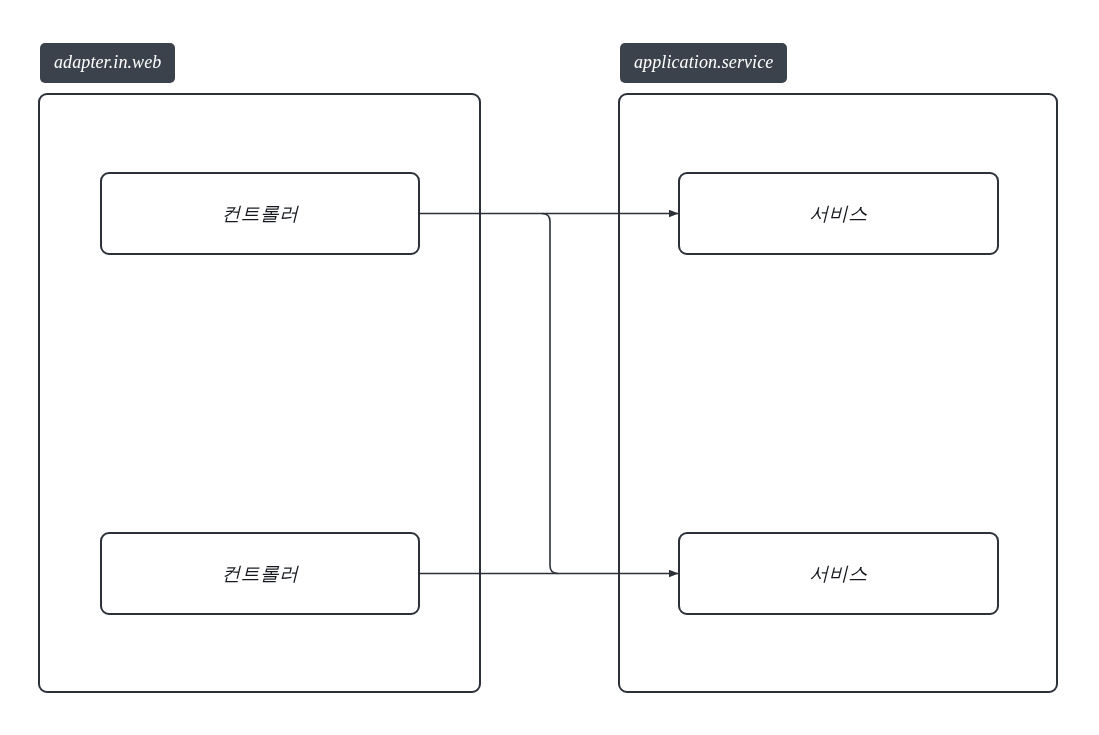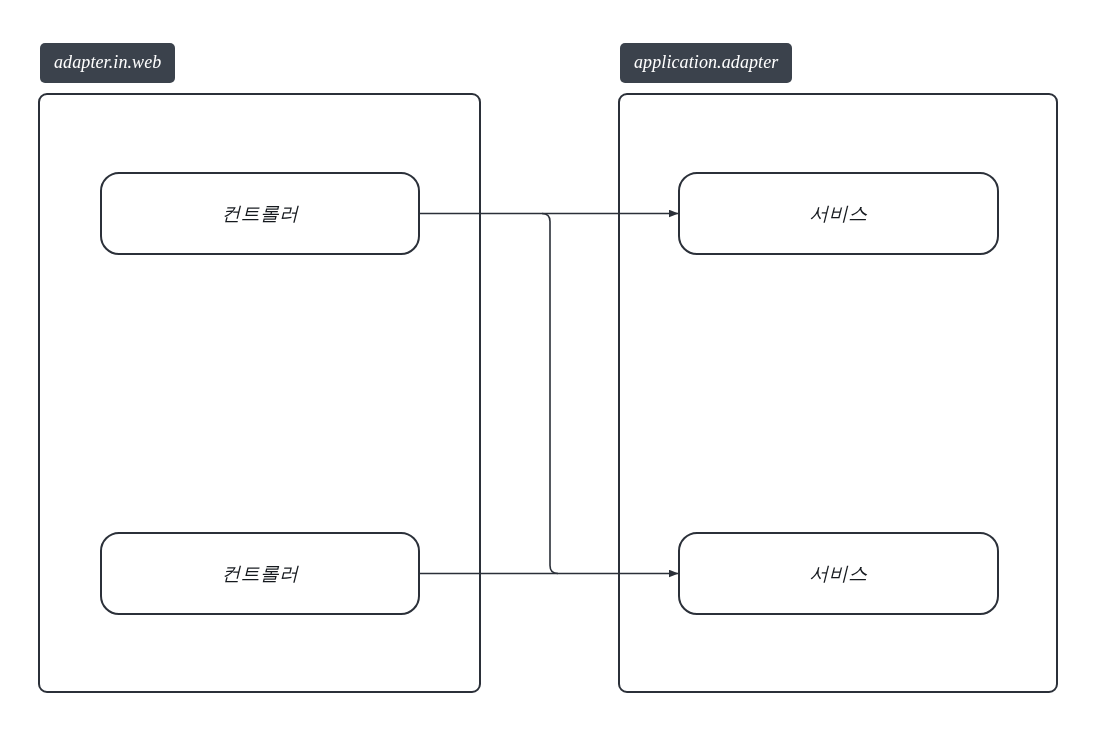--- a/index.html
+++ b/index.html
@@ -37,21 +37,21 @@
   .pkg-box {
     position: absolute;
     border: 2px solid #2b3039;
     border-radius: 9px;
     background: #ffffff;
     box-sizing: border-box;
   }
   .node-box {
     position: absolute;
     border: 2px solid #2b3039;
-    border-radius: 19px;
+    border-radius: 9px;
     background: #ffffff;
     box-sizing: border-box;
     display: flex;
     align-items: center;
     justify-content: center;
   }
   .node-label {
     font-family: "Liberation Sans", "DejaVu Sans", sans-serif;
     font-size: 19px;
     color: #15191e;
@@ -76,21 +76,21 @@
   <div class="pkg-box" id="pkg-box-0" style="left: 38px; top: 93px; width: 443px; height: 600px;"></div>
 
   <div class="node-box" id="node-0-0" style="left: 100px; top: 172px; width: 320px; height: 83px;">
     <span class="node-label">컨트롤러</span>
   </div>
 
   <div class="node-box" id="node-0-1" style="left: 100px; top: 532px; width: 320px; height: 83px;">
     <span class="node-label">컨트롤러</span>
   </div>
 
-  <div class="pkg-label" id="pkg-label-1" style="left: 620px; top: 43px;">application.adapter</div>
+  <div class="pkg-label" id="pkg-label-1" style="left: 620px; top: 43px;">application.service</div>
 
   <div class="pkg-box" id="pkg-box-1" style="left: 618px; top: 93px; width: 440px; height: 600px;"></div>
 
   <div class="node-box" id="node-1-0" style="left: 678px; top: 172px; width: 321px; height: 83px;">
     <span class="node-label">서비스</span>
   </div>
 
   <div class="node-box" id="node-1-1" style="left: 678px; top: 532px; width: 321px; height: 83px;">
     <span class="node-label">서비스</span>
   </div>

